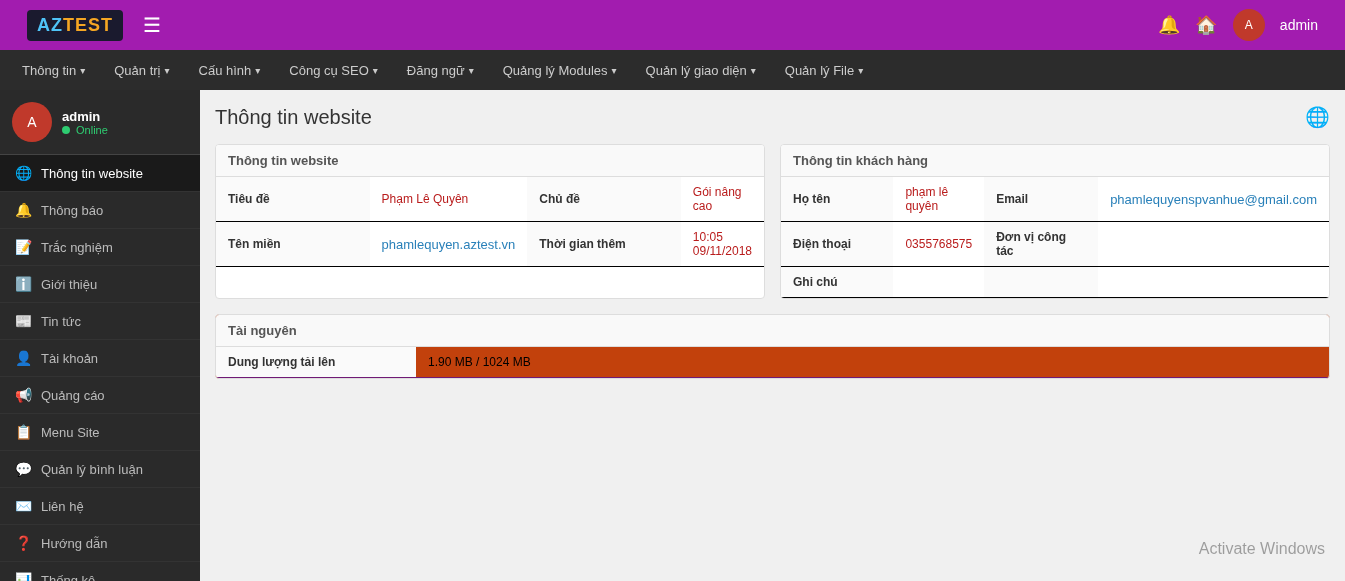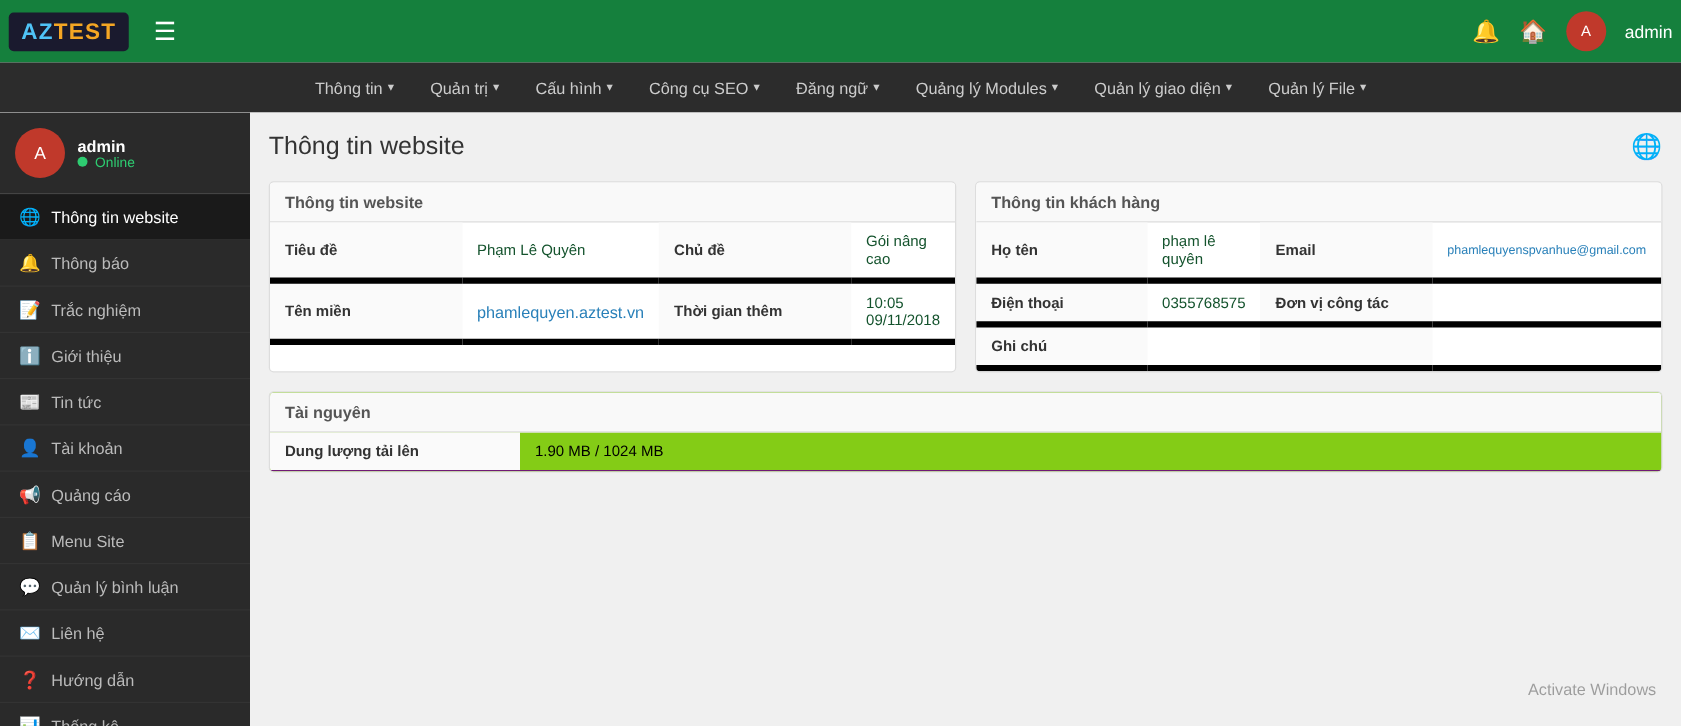--- a/index.html
+++ b/index.html
@@ -1,25 +1,25 @@
 <!DOCTYPE html>
 <html><head>
   <meta charset="utf-8">
   <style>
     * { margin: 0; padding: 0; box-sizing: border-box; }
     body { font-family: Arial, sans-serif; font-size: 13px; background: #f0f0f0; }
 
     
     .top-header {
-      background: #15803d;
+      background: #a21caf;
       height: 50px;
       display: flex;
       align-items: center;
       justify-content: space-between;
-      padding: 0 7px;
+      padding: 0 27px;
     }
     .top-header-left { display: flex; align-items: center; gap: 20px; }
     .logo {
       background: #1a1a2e;
       padding: 5px 10px;
       border-radius: 4px;
       font-weight: bold;
       font-size: 18px;
       color: #fff;
       letter-spacing: 1px;
@@ -37,21 +37,20 @@
     }
 
     
     .nav-menu {
       background: #2c2c2c;
       height: 40px;
       display: flex;
       align-items: center;
       padding: 0 10px;
       gap: 5px;
-      justify-content: center;
     }
     .nav-item {
       color: #ccc;
       font-size: 13px;
       padding: 8px 12px;
       cursor: pointer;
       display: flex;
       align-items: center;
       gap: 4px;
       white-space: nowrap;
@@ -135,55 +134,55 @@
       padding: 8px 12px;
       font-weight: bold;
       font-size: 13px;
       border-bottom: 1px solid #ddd;
       color: #555;
     }
 
     .info-table { width: 100%; border-collapse: collapse; }
     .info-table td {
       padding: 8px 12px;
-      border-bottom: 5px solid #000000;
+      border-bottom: 1px solid #000000;
       font-size: 12px;
       margin-top: 46px;
     }
     .info-table td.label-cell {
       font-weight: bold;
       color: #333;
       width: 160px;
       background: #fafafa;
     }
-    .info-table td.value-cell { color: #14532d; }
+    .info-table td.value-cell { color: #b91c1c; }
     .info-table td.link-cell { color: #2980b9; cursor: pointer; }
     .info-table td.email-cell { color: #2980b9; cursor: pointer; font-size: 12px; }
 
-    .resource-panel { background: #84cc16; border: 1px solid #ddd; border-radius: 4px; overflow: hidden; }
+    .resource-panel { background: #c2410c; border: 1px solid #ddd; border-radius: 4px; overflow: hidden; }
     .resource-table { width: 100%; border-collapse: collapse; }
     .resource-table td {
       padding: 8px 12px;
       border-bottom: 1px solid #701a75;
       font-size: 12px;
     }
     .resource-table td.label-cell {
       font-weight: bold;
       color: #333;
       width: 200px;
       background: #fafafa;
     }
 
     
     .activate-watermark {
       position: fixed;
       bottom: 20px;
       right: 20px;
       color: rgba(0,0,0,0.35);
-      font-size: 13px;
+      font-size: 16px;
       line-height: 1.5;
       pointer-events: none;
     }
   </style>
 </head>
 <body>
 
 <div class="top-header">
   <div class="top-header-left">
     <div class="logo">
@@ -328,21 +327,21 @@
       </div>
 
       <div class="panel panel-right">
         <div class="panel-header">Thông tin khách hàng</div>
         <table class="info-table">
           <tbody>
             <tr>
               <td class="label-cell">Họ tên</td>
               <td class="value-cell">phạm lê quyên</td>
               <td class="label-cell">Email</td>
-              <td class="email-cell" style="padding:8px 12px;color:#2980b9;cursor:pointer;font-size:10px;">phamlequyenspvanhue@gmail.com</td>
+              <td class="email-cell" style="padding:8px 12px;color:#2980b9;cursor:pointer;font-size:13px;">phamlequyenspvanhue@gmail.com</td>
             </tr>
             <tr>
               <td class="label-cell">Điện thoại</td>
               <td class="value-cell">0355768575</td>
               <td class="label-cell">Đơn vị công tác</td>
               <td class="value-cell"></td>
             </tr>
             <tr>
               <td class="label-cell">Ghi chú</td>
               <td class="value-cell"></td>

